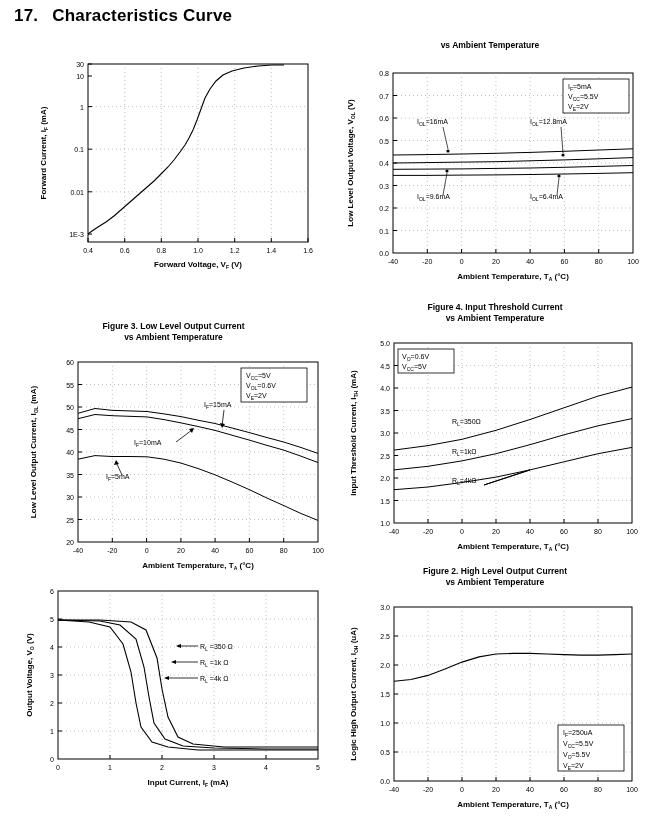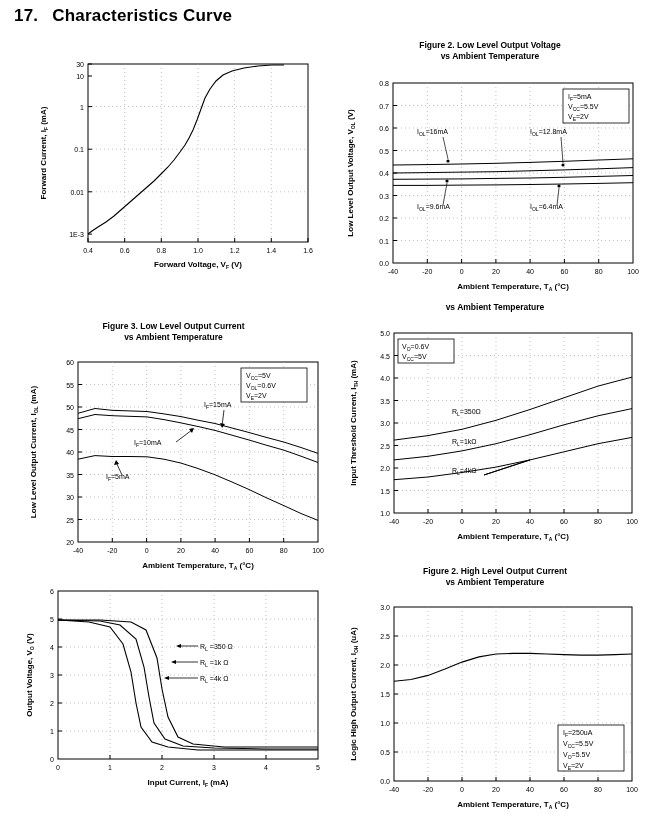--- a/index.html
+++ b/index.html
@@ -78,21 +78,20 @@
         <text class="tick" x="286" y="207" text-anchor="middle">1.6</text>
 
         <text class="axis-label" x="176" y="221" text-anchor="middle"><tspan>Forward Voltage, V</tspan><tspan class="sub" dy="2">F</tspan><tspan dy="-2"> </tspan><tspan>(V)</tspan></text>
         <text class="axis-label" transform="translate(24,107) rotate(-90)" text-anchor="middle"><tspan>Forward Current, I</tspan><tspan class="sub" dy="2">F</tspan><tspan dy="-2"> </tspan><tspan>(mA)</tspan></text>
       </svg>
     </div>
   </div>
 
   <div class="fig" style="left:335px;top:40px;width:310px;">
     <div class="fig-title">
-      <div>Figure 2. Low Level Output Voltage</div>
       <div>vs Ambient Temperature</div>
     </div>
     <div class="plotwrap">
       <svg width="310" height="250" viewBox="0 0 310 250">
 
         <g stroke="#000" fill="none" stroke-width="1">
             <rect x="58" y="20" width="240" height="180"></rect>
           </g>
         <g stroke="#999" stroke-width="0.6" stroke-dasharray="1,3">
           <line x1="92.3" y1="20" x2="92.3" y2="200"></line>
@@ -255,20 +254,21 @@
         <text class="tick" x="267.7" y="209" text-anchor="middle">80</text>
         <text class="tick" x="302" y="209" text-anchor="middle">100</text>
         <text class="axis-label" x="182" y="224" text-anchor="middle"><tspan>Ambient Temperature, T</tspan><tspan class="sub" dy="2">A</tspan><tspan dy="-2"> </tspan><tspan>(°C)</tspan></text>
         <text class="axis-label" transform="translate(20,108) rotate(-90)" text-anchor="middle"><tspan>Low Level Output Current, I</tspan><tspan class="sub" dy="2">OL</tspan><tspan dy="-2"> </tspan><tspan>(mA)</tspan></text>
       </svg>
     </div>
   </div>
 
   <div class="fig" style="left:340px;top:302px;width:310px;">
     <div class="fig-title">
+      <div>Figure 4. Input Threshold Current</div>
       <div>vs Ambient Temperature</div>
     </div>
     <div class="plotwrap">
       <svg width="310" height="250" viewBox="0 0 310 250">
         <g stroke="#000" fill="none" stroke-width="1">
             <rect x="54" y="18" width="238" height="180"></rect>
           </g>
         <g stroke="#999" stroke-width="0.6" stroke-dasharray="1,3">
           <line x1="88" y1="18" x2="88" y2="198"></line>
             <line x1="122" y1="18" x2="122" y2="198"></line>

